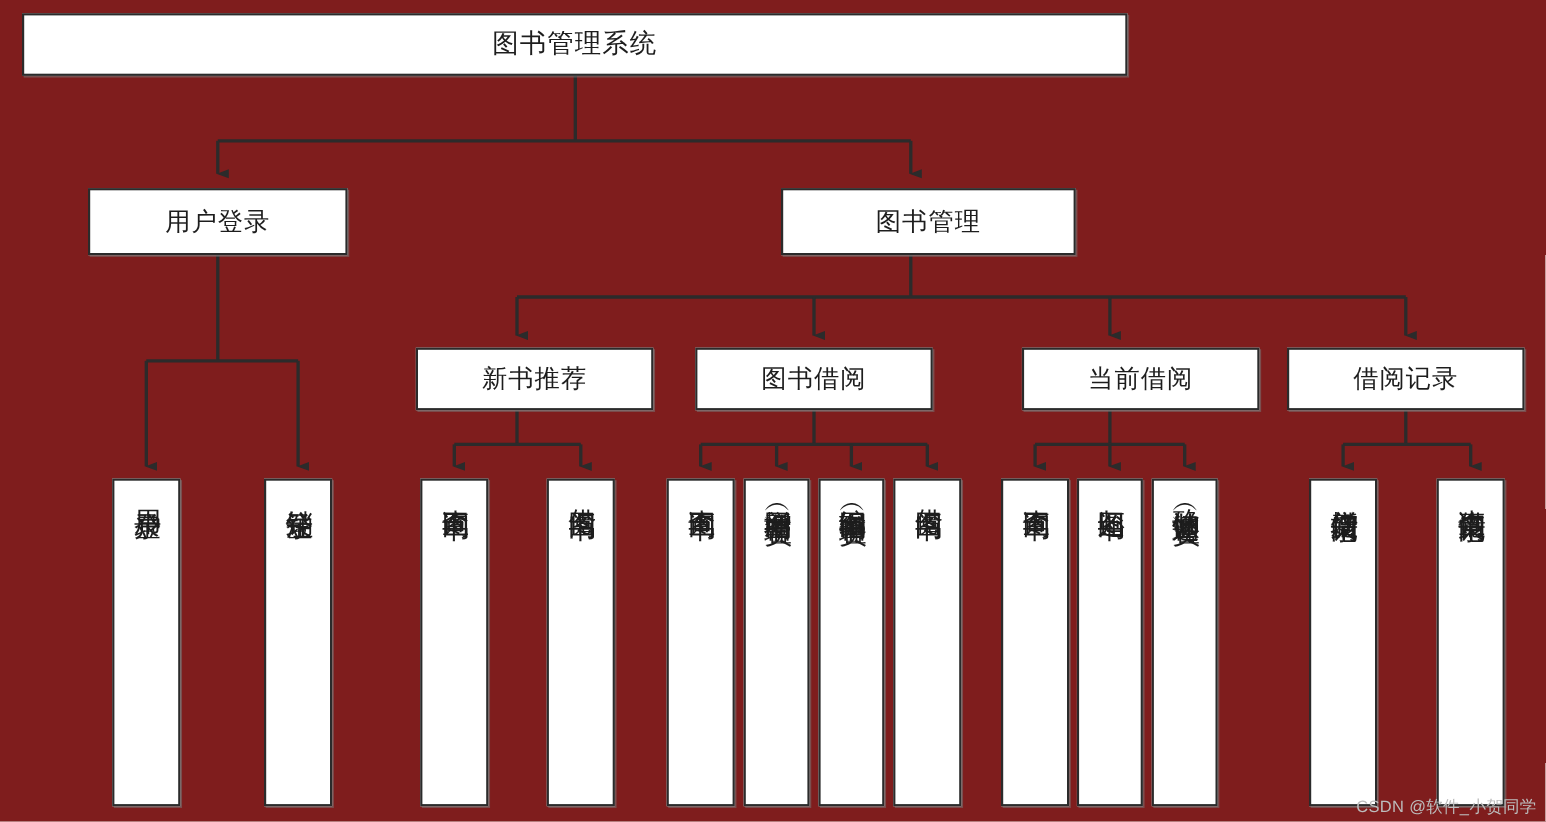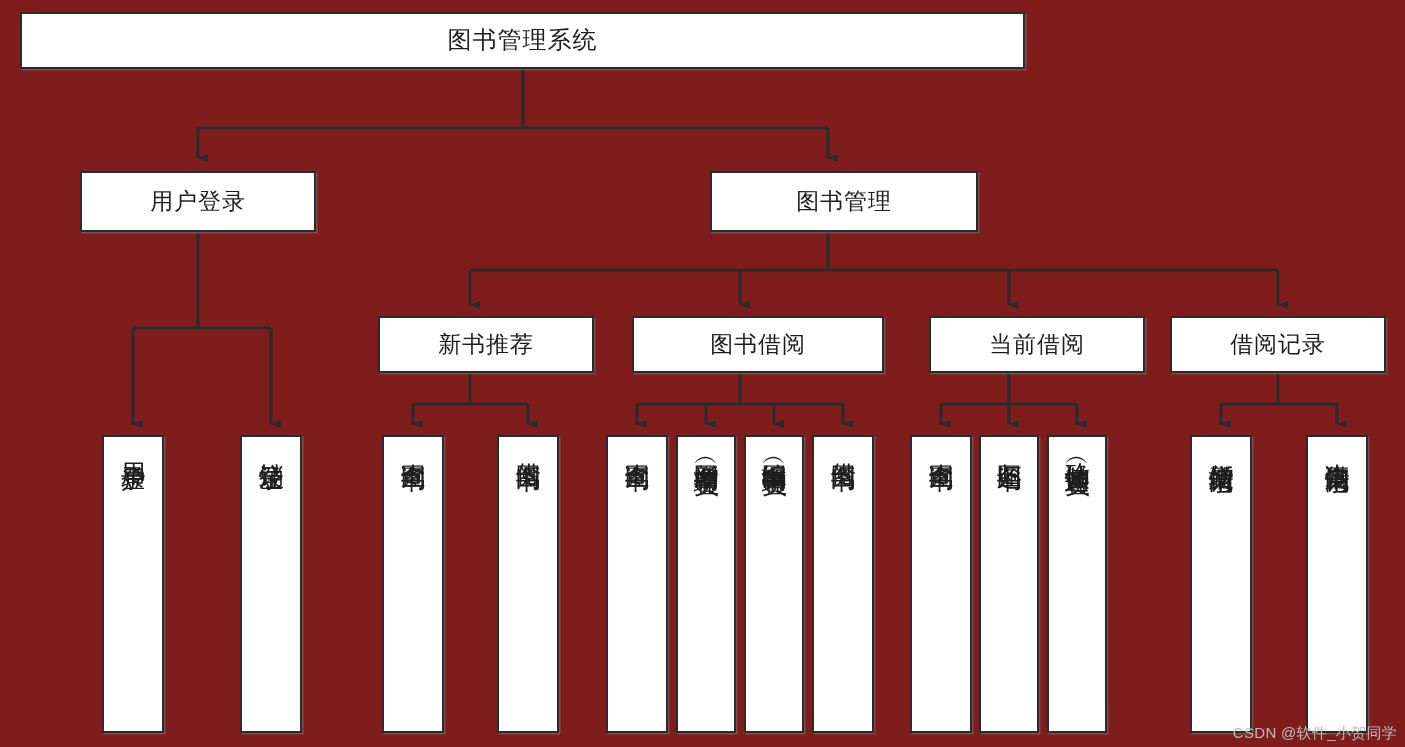--- a/index.html
+++ b/index.html
@@ -138,21 +138,21 @@
   <div class="node horiz" style="left:80px; top:171px; width:236px; height:61px;">
     <span class="node-label">用户登录</span>
   </div>
   <div class="node horiz" style="left:710px; top:171px; width:268px; height:61px;">
     <span class="node-label">图书管理</span>
   </div>
 
   <div class="node horiz" style="left:362px; top:316px; width:216px; height:57px;margin-left:16px;">
     <span class="node-label">新书推荐</span>
   </div>
-  <div class="node horiz" style="left:632px; top:316px; width:252px; height:57px;">
+  <div class="node horiz" style="left:632px; top:316px; width:216px; height:57px;">
     <span class="node-label">图书借阅</span>
   </div>
   <div class="node horiz" style="left:901px; top:316px; width:216px; height:57px;margin-left:28px;">
     <span class="node-label">当前借阅</span>
   </div>
   <div class="node horiz" style="left:1170px; top:316px; width:216px; height:57px;">
     <span class="node-label">借阅记录</span>
   </div>
 
   <div class="node vert" style="left:102px; top:435px; width:62px; height:298px;">

